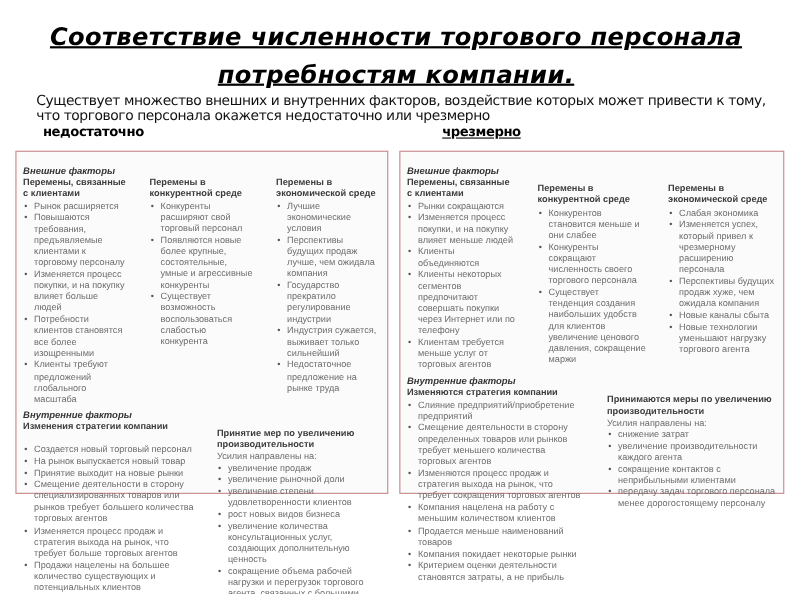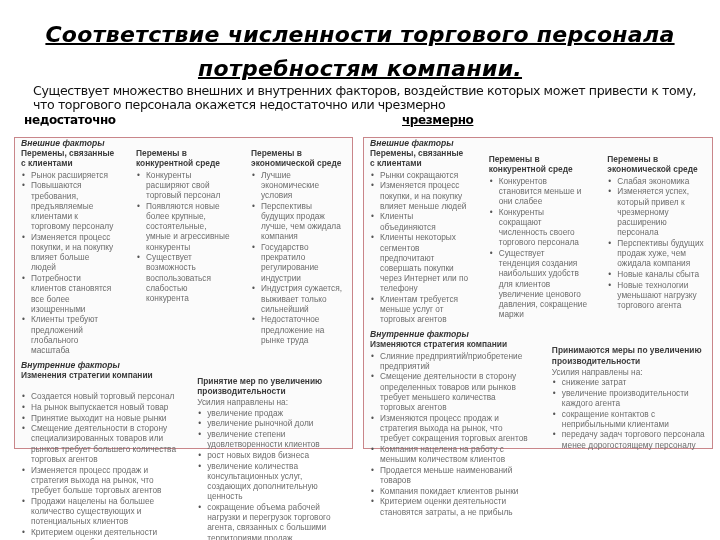--- a/index.html
+++ b/index.html
@@ -2,23 +2,23 @@
 <html><head>
   <meta charset="utf-8">
   <style>
     html, body { margin: 0; padding: 0; background: #ffffff; }
     body { width: 720px; height: 540px; position: relative; overflow: hidden; font-family: "Liberation Sans", sans-serif; color: #000; }
     .title { position: absolute; left: 0; width: 720px; top: 18px; text-align: center; font-family: "DejaVu Sans", sans-serif; font-style: italic; font-weight: bold; font-size: 22px; line-height: 34px; text-decoration: underline; text-decoration-thickness: 2px; letter-spacing: 0.3px; }
     .title .l1 { display: block; }
     .title .l2 { display: block; }
     .intro { position: absolute; left: 33px; top: 84px; width: 670px; font-size: 12.6px; line-height: 14px; color: #111; font-family: "DejaVu Sans", sans-serif; letter-spacing: -0.4px; }
     .lbl { position: absolute; top: 113px; font-weight: bold; font-size: 12px; font-family: "DejaVu Sans", sans-serif; letter-spacing: -0.4px; }
-    .lbl.left { left: 24px; }
+    .lbl.left { left: 39px; }
     .lbl.right { left: 402px; text-decoration: underline; }
-    .panel { position: absolute; top: 137px; height: 312px; border: 1.5px solid #c9868a; background: #fbfbfb; box-sizing: border-box; padding: 0 6px; font-size: 8.3px; line-height: 10.2px; color: #6d6d6d; }
+    .panel { position: absolute; top: 137px; height: 312px; border: 1.5px solid #c9868a; background: #fbfbfb; box-sizing: border-box; padding: 12px 6px; font-size: 8.3px; line-height: 10.2px; color: #6d6d6d; }
     .panel.left { left: 14px; width: 339px; }
     .panel.right { left: 363px; width: 350px; }
     .section-head { font-style: italic; font-weight: bold; color: #333; font-size: 8.6px; }
     .row { display: flex; gap: 20px; }
     .col { flex: 1; }
     .col-head { font-weight: bold; color: #3c3c3c; font-size: 8.4px; margin-bottom: 1px; }
     ul { list-style: none; margin: 0; padding: 0; }
     li { position: relative; padding-left: 10px; margin-bottom: 0.5px; }
     li::before { content: "•"; position: absolute; left: 1px; top: 0; color: #555; }
     .lead { color: #6d6d6d; }
@@ -138,21 +138,21 @@
   <div class="section-head internal">Внутренние факторы</div>
   <div class="row">
     <div class="col" style="flex:1.05">
       <div class="col-head">Изменяются стратегия компании</div>
       <ul>
         <li>Слияние предприятий/приобретение предприятий</li>
         <li>Смещение деятельности в сторону определенных товаров или рынков требует меньшего количества торговых агентов</li>
         <li>Изменяются процесс продаж и стратегия выхода на рынок, что требует сокращения торговых агентов</li>
         <li>Компания нацелена на работу с меньшим количеством клиентов</li>
         <li>Продается меньше наименований товаров</li>
-        <li>Компания покидает клиентов рынки</li>
+        <li>Компания покидает некоторые рынки</li>
         <li>Критерием оценки деятельности становятся затраты, а не прибыль</li>
       </ul>
     </div>
     <div class="col">
       <div style="height:6px"></div>
       <div class="col-head">Принимаются меры по увеличению производительности</div>
       <div class="lead">Усилия направлены на:</div>
       <ul>
         <li>снижение затрат</li>
         <li>увеличение производительности каждого агента</li>

